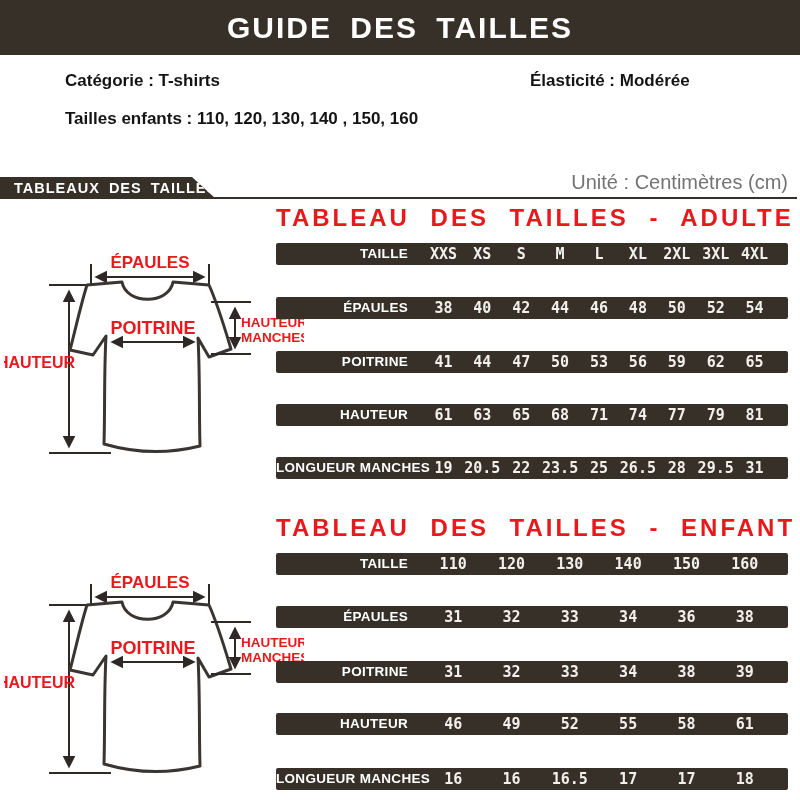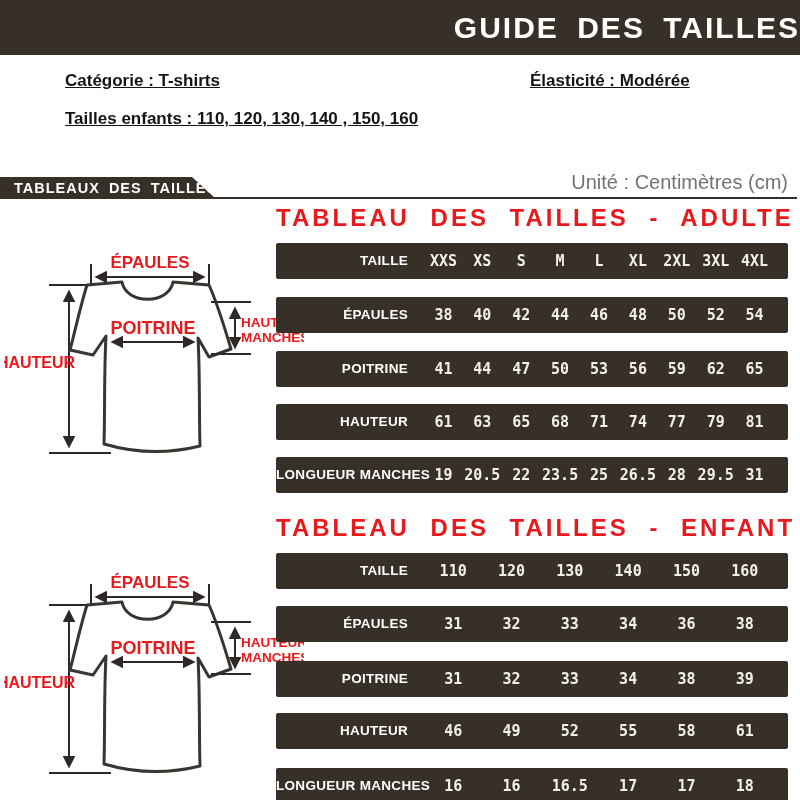--- a/index.html
+++ b/index.html
@@ -1,41 +1,41 @@
 <!DOCTYPE html>
 <html><head>
 <meta charset="utf-8">
 <style>
   html,body{margin:0;padding:0;background:#fff;}
   .page{position:relative;width:800px;height:800px;background:#fff;overflow:hidden;
         font-family:"Liberation Sans",sans-serif;}
 
   
   .topbar{position:absolute;left:0;top:0;width:800px;height:55px;background:#363029;
-          display:flex;align-items:center;justify-content:flex-end;}
+          display:flex;align-items:center;justify-content:center;}
   .topbar h1{margin:0;color:#fff;font-size:30px;font-weight:800;letter-spacing:2px;word-spacing:8px;}
 
   
-  .info{position:absolute;color:#141414;font-size:17px;font-weight:bold;white-space:nowrap;text-decoration:underline;}
+  .info{position:absolute;color:#141414;font-size:17px;font-weight:bold;white-space:nowrap;}
 
   
   .banner{position:absolute;left:0;top:177px;width:216px;height:22px;background:#363029;
           clip-path:polygon(0 0,192px 0,216px 100%,0 100%);
           display:flex;align-items:center;}
   .banner span{color:#fff;font-size:14.5px;font-weight:800;letter-spacing:1px;word-spacing:4px;padding-left:14px;white-space:nowrap;}
   .rule{position:absolute;left:0;top:197px;width:797px;height:2px;background:#363029;}
   .unit{position:absolute;right:12px;top:171px;font-size:20px;color:#737373;white-space:nowrap;}
 
   
   .rtitle{position:absolute;left:276px;width:512px;text-align:right;color:#e8191c;
           font-size:24px;font-weight:800;letter-spacing:3px;word-spacing:11px;white-space:nowrap;}
 
   
   .table{position:absolute;left:276px;width:512px;}
-  .trow{position:absolute;left:0;width:100%;height:36px;background:#363029;border-radius:2px;
+  .trow{position:absolute;left:0;width:100%;height:22px;background:#363029;border-radius:2px;
         display:flex;align-items:center;}
   .tlabel{width:132px;flex:0 0 132px;text-align:right;color:#fff;font-size:13.5px;font-weight:800;
           letter-spacing:.3px;white-space:nowrap;line-height:24px;}
   .tcells{flex:1;display:flex;padding:0 14px 0 16px;}
   .tcell{flex:1;text-align:center;color:#f3f0ea;font-size:15px;font-weight:bold;
          font-family:"DejaVu Sans Mono",monospace;white-space:nowrap;}
 
   
   .diagram{position:absolute;left:4px;width:300px;height:252px;}
   .dlabel{fill:#e8191c;font-weight:800;font-family:"Liberation Sans",sans-serif;}

